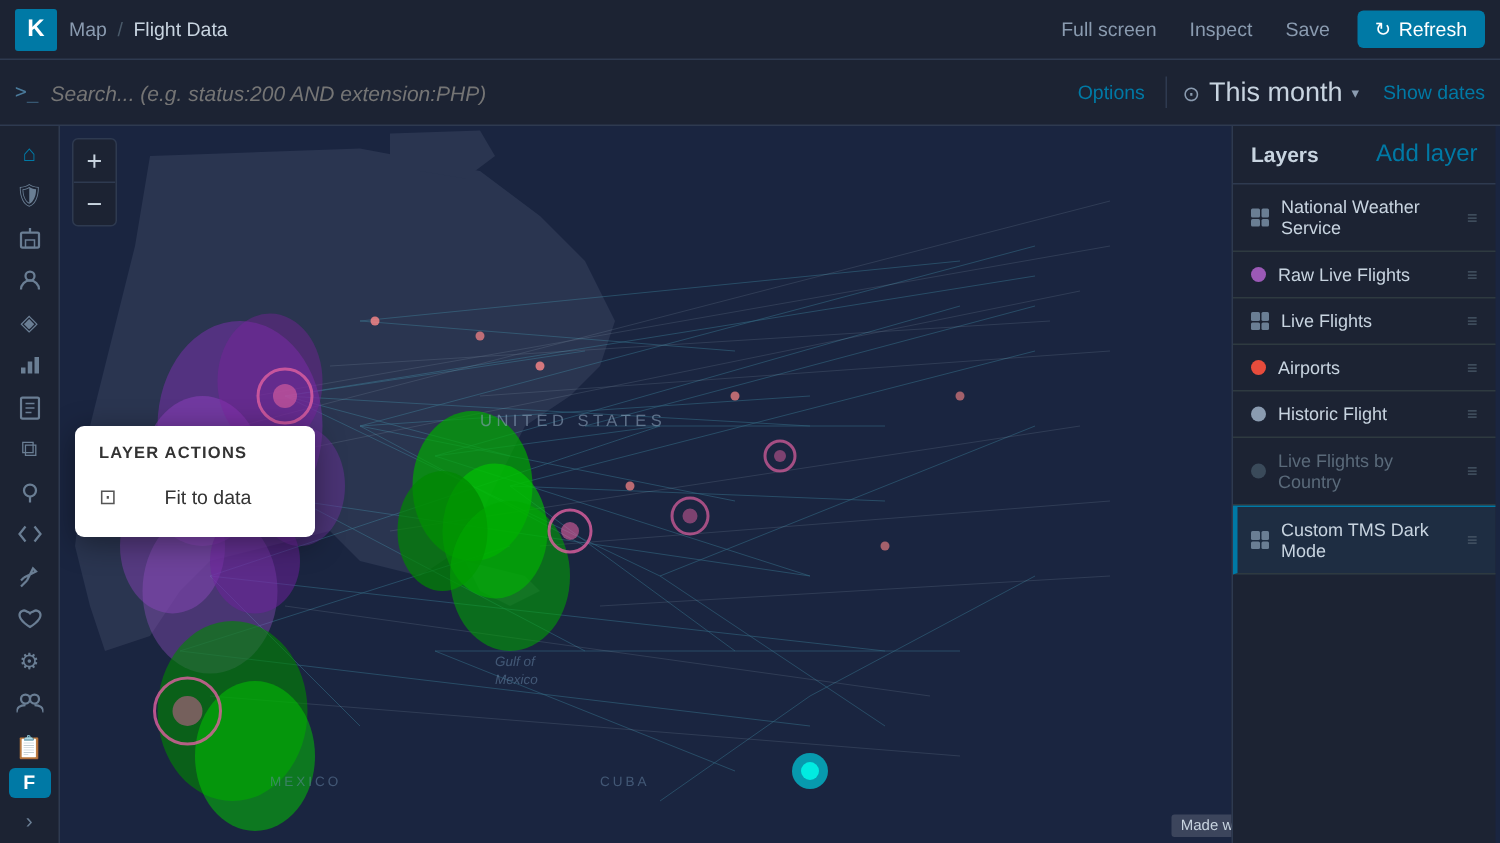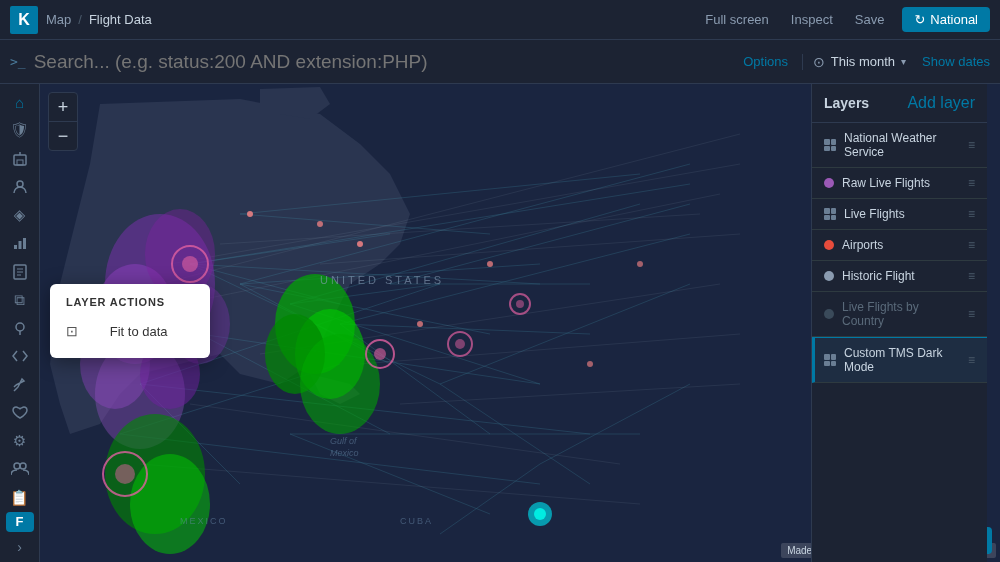--- a/index.html
+++ b/index.html
@@ -35,30 +35,30 @@
 
     
     #searchbar {
       background: #1c2333; height: 44px;
       border-bottom: 1px solid #2e3a50;
       display: flex; align-items: center; padding: 0 10px; gap: 8px; position: relative; z-index: 100;
     }
     .search-prefix { color: #4a7a9b; font-size: 13px; font-family: monospace; }
     .search-input {
       flex: 1; background: transparent; border: none; outline: none;
-      color: #84cc16; font-size: 19px;
+      color: #84cc16; font-size: 14px; font-style: italic;
     }
     .options-btn {
       background: none; border: none; color: #0079a5; font-size: 13px; cursor: pointer; padding: 2px 6px;
     }
     .time-section {
       display: flex; align-items: center; gap: 6px; border-left: 1px solid #2e3a50; padding-left: 10px;
     }
     .time-icon { color: #8a9bb0; font-size: 14px; }
-    .time-label { color: #c8d4e0; font-size: 13px; }
+    .time-label { color: #c8d4e0; font-size: 18px; }
     .time-chevron { color: #8a9bb0; font-size: 10px; }
     .show-dates-btn {
       background: none; border: none; color: #0079a5; font-size: 13px; cursor: pointer; margin-left: 8px;
     }
 
     
     #main { display: flex; width: 1000px; height: calc(562px - 84px); position: relative; }
 
     
     #sidebar {
@@ -117,21 +117,21 @@
       position: absolute; bottom: 8px; right: 8px; z-index: 20;
       background: #0079a5; border: none; color: white; font-size: 13px;
       padding: 6px 14px; border-radius: 4px; cursor: pointer;
     }
 
     
     .map-svg { position: absolute; inset: 0; width: 100%; height: 100%; }
 
     
     #layers-panel {
-      position: absolute; top: 0; right: 13px; width: 176px;
+      position: absolute; top: 0; right: 3px; width: 176px;
       background: #1c2333; border-left: 1px solid #2e3a50;
       z-index: 30; height: 100%;
     }
     .layers-header {
       display: flex; align-items: center; justify-content: space-between;
       padding: 10px 12px; border-bottom: 1px solid #2e3a50;
     }
     .layers-title { color: #c8d4e0; font-size: 14px; font-weight: 600; }
     .add-layer-btn { color: #0079a5; font-size: 16px; background: none; border: none; cursor: pointer; }
     .layer-item {
@@ -181,21 +181,21 @@
     <span style="cursor:pointer;">Map</span>
     <span class="sep">/</span>
     <span class="current">Flight Data</span>
   </div>
   <div class="topbar-right">
     <button class="topbar-btn">Full screen</button>
     <button class="topbar-btn">Inspect</button>
     <button class="topbar-btn">Save</button>
     <button class="refresh-btn">
       <span>↻</span>
-      <span>National</span>
+      <span>Refresh</span>
     </button>
   </div>
 </div>
 
 <div id="searchbar">
   <span class="search-prefix">&gt;_</span>
   <input class="search-input" type="text" placeholder="Search... (e.g. status:200 AND extension:PHP)" style="">
   <button class="options-btn">Options</button>
   <div class="time-section">
     <span class="time-icon">⊙</span>

